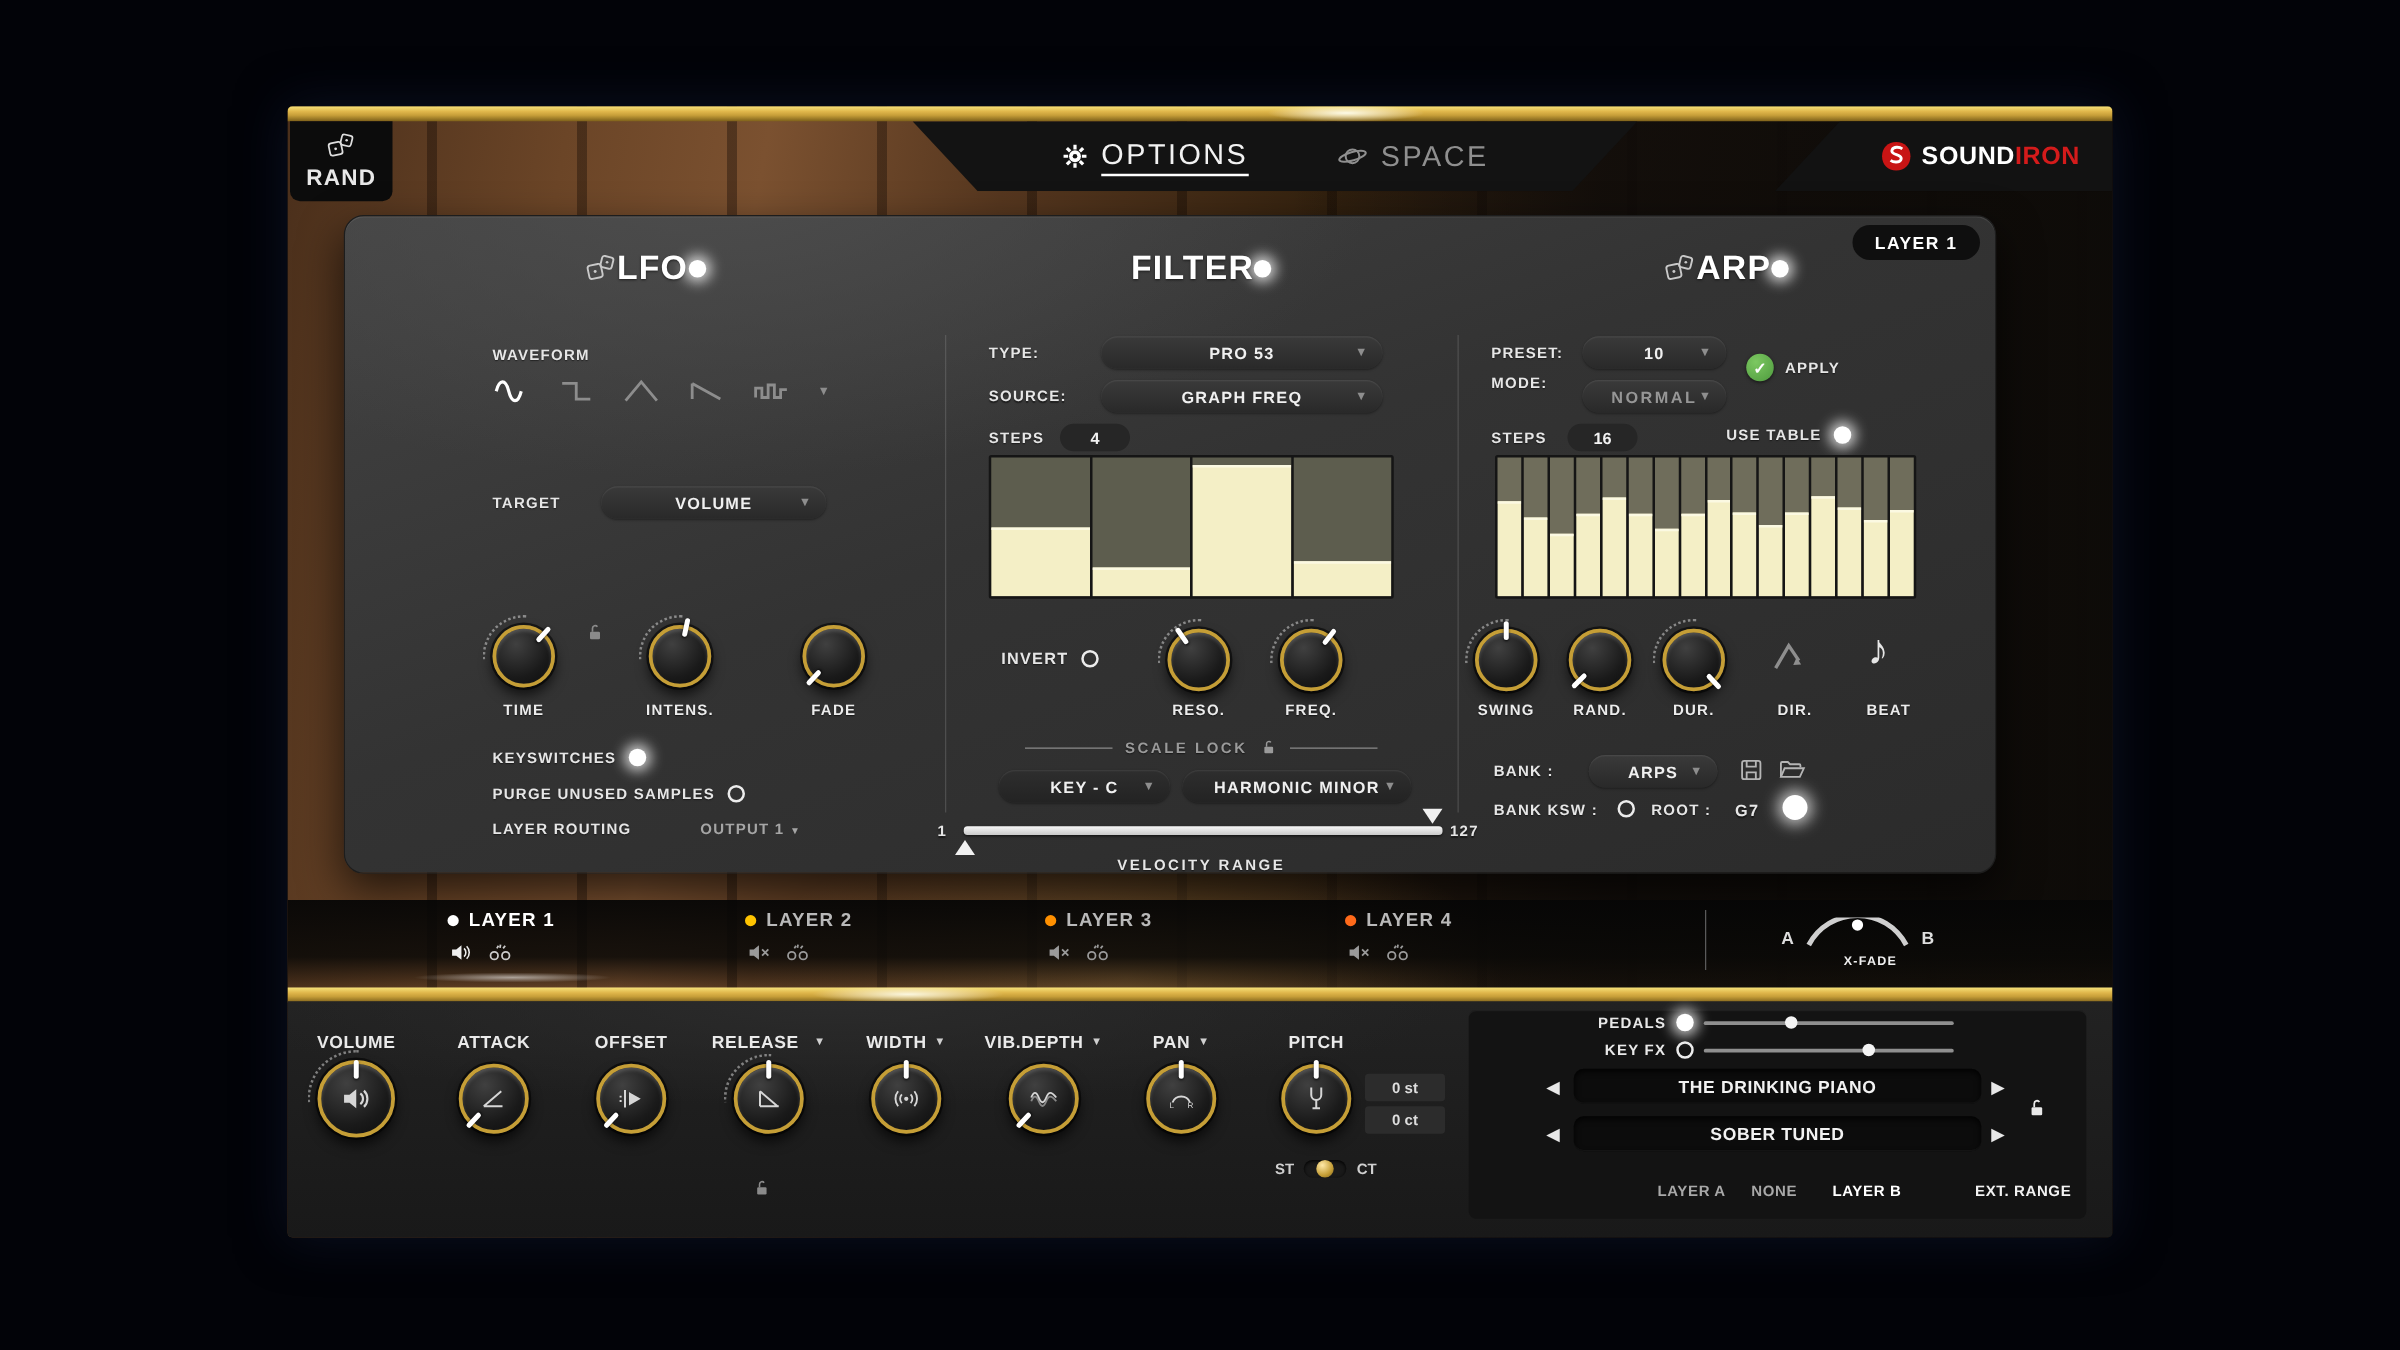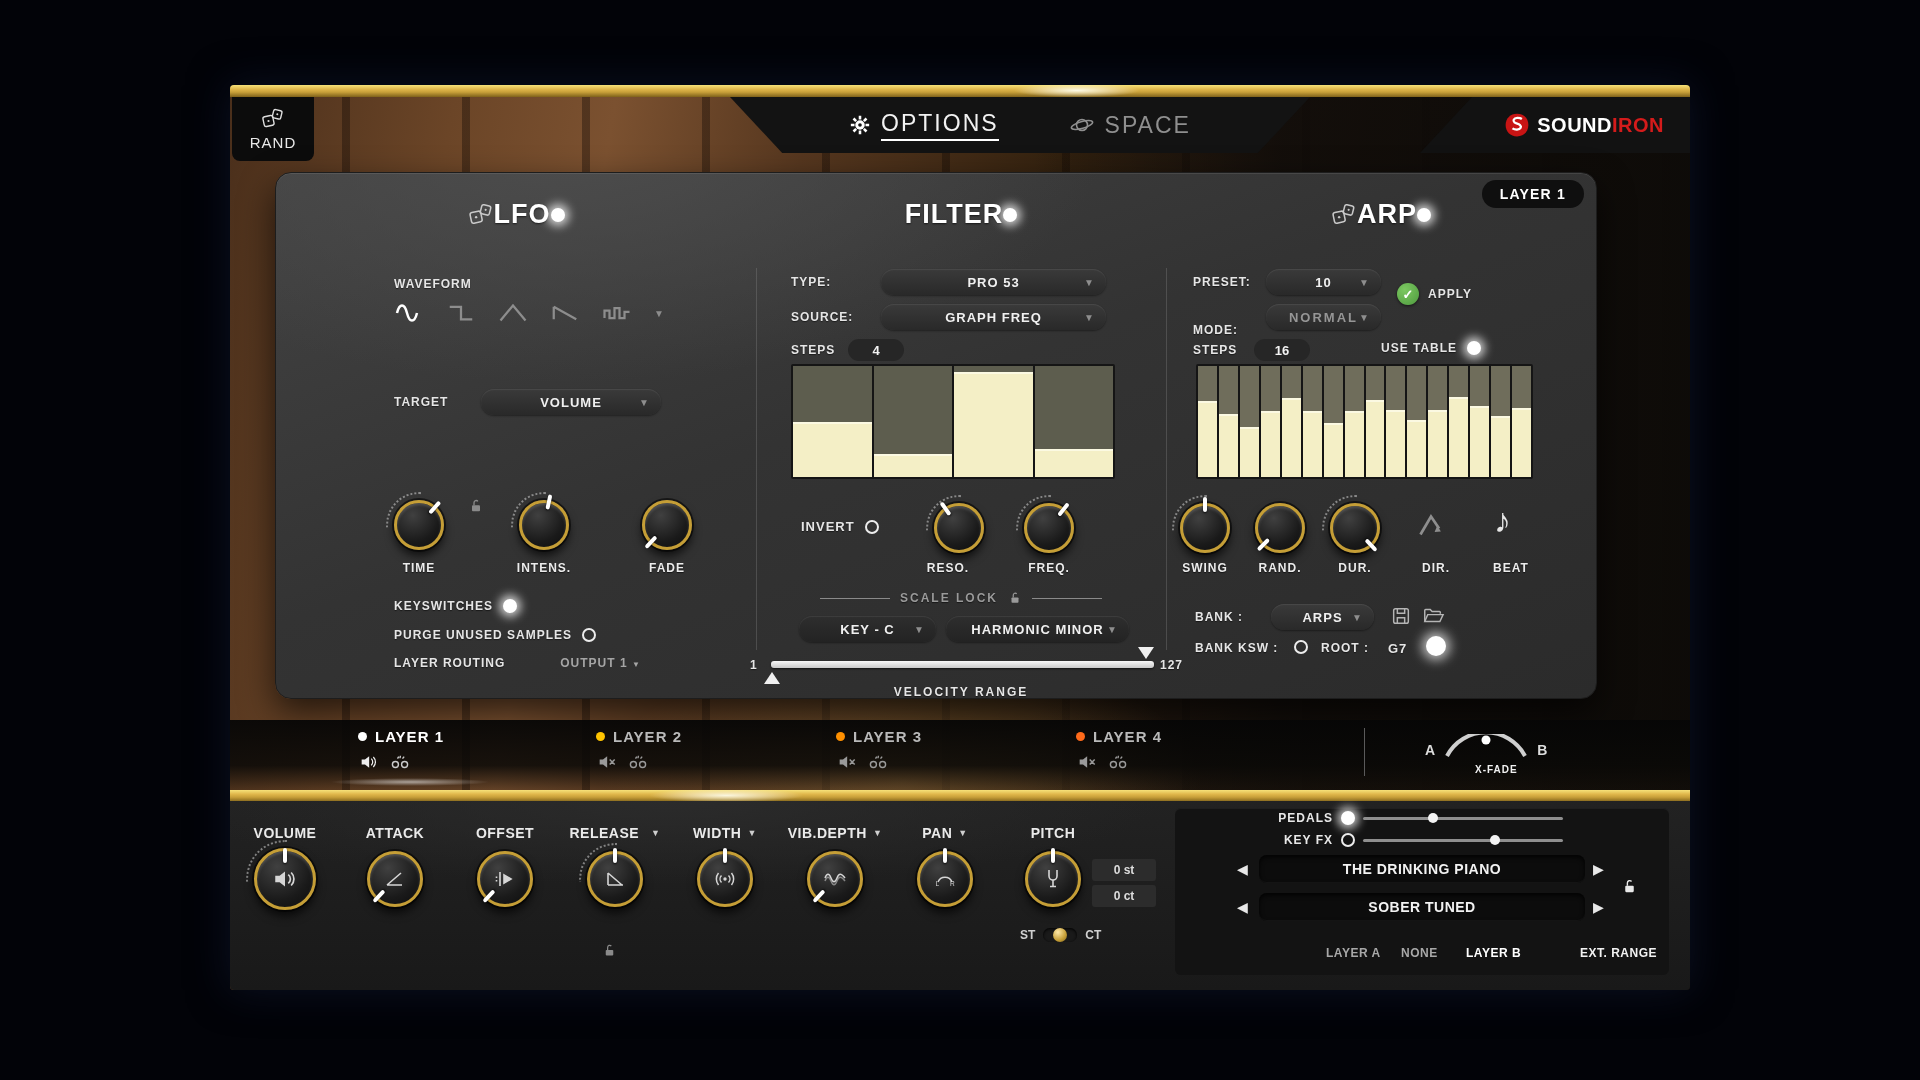--- a/index.html
+++ b/index.html
@@ -17,21 +17,21 @@
     background:
       radial-gradient(90px 10px at 58% 45%, rgba(255,255,240,.95), transparent 70%),
       linear-gradient(180deg,#f6e27a 0%,#e0b74b 35%,#c79f39 60%,#7e611a 100%);}
   .goldstrip.two{background:
       radial-gradient(110px 10px at 34% 45%, rgba(255,255,240,.9), transparent 70%),
       linear-gradient(180deg,#f6e27a 0%,#e0b74b 35%,#c79f39 60%,#7e611a 100%);}
 
   
   .rand-tab{position:absolute;left:2px;top:12px;width:82px;height:64px;background:#0c0c0c;border-radius:0 0 8px 8px;
     display:flex;flex-direction:column;align-items:center;justify-content:center;gap:3px;color:#e8e8e8;cursor:pointer;}
-  .rand-tab span{font-size:15px;font-weight:400;letter-spacing:1px;}
+  .rand-tab span{font-size:18px;font-weight:700;letter-spacing:1px;}
   .nav-center{position:absolute;left:500px;top:12px;width:580px;height:56px;background:#131313;
     clip-path:polygon(0 0,100% 0,91% 100%,9% 100%);display:flex;align-items:center;justify-content:center;gap:70px;}
   .nav-item{display:flex;align-items:center;gap:10px;font-size:23px;font-weight:400;letter-spacing:2px;cursor:pointer;}
   .nav-item.active{color:#f2f2f2;}
   .nav-item.active .tx{border-bottom:2px solid #fff;padding-bottom:2px;}
   .nav-item.dim{color:#8f8f8f;}
   .brand{position:absolute;right:0;top:12px;height:56px;width:270px;background:#121212;
     clip-path:polygon(52px 0,100% 0,100% 100%,0 100%);display:flex;align-items:center;justify-content:flex-end;
     padding-right:26px;box-sizing:border-box;gap:7px;}
   .brand .btx{font-size:20px;font-weight:800;letter-spacing:.5px;color:#fff;}
@@ -297,21 +297,21 @@
         <span class="led off"></span>
       </div>
 
       <div class="knob" style="left:178px;top:330px;--rot:-35deg;">
         <div class="ticks"></div>
             <div class="face"></div>
             <div class="ptr">
               <i></i>
             </div>
       </div>
-      <div class="klabel" style="left:192px;top:388px;">RESO.</div>
+      <div class="klabel" style="left:203px;top:388px;">RESO.</div>
 
       <div class="knob" style="left:268px;top:330px;--rot:38deg;">
         <div class="ticks"></div>
             <div class="face"></div>
             <div class="ptr">
               <i></i>
             </div>
       </div>
       <div class="klabel" style="left:293px;top:388px;">FREQ.</div>
 
@@ -359,21 +359,21 @@
         <span>10</span>
         <span class="chev">▼</span>
       </div>
       <div style="position:absolute;left:231px;top:110px;display:flex;align-items:center;gap:9px;">
         <span style="width:22px;height:22px;border-radius:50%;background:radial-gradient(circle at 35% 30%,#7cc861,#4e9a3e);display:flex;align-items:center;justify-content:center;color:#fff;font-size:13px;font-weight:700;box-shadow:0 1px 3px rgba(0,0,0,.6);">
               <span>✓</span>
             </span>
         <span class="lbl">APPLY</span>
       </div>
 
-      <div class="lbl" style="position:absolute;left:27px;top:150px;text-align:right;">MODE:</div>
+      <div class="lbl" style="position:absolute;left:27px;top:126px;text-align:right;">MODE:</div>
       <div class="dd" style="left:100px;top:131px;width:115px;color:#969696;">
         <span style="letter-spacing:2px;">NORMAL</span>
         <span class="chev">▼</span>
       </div>
 
       <div class="lbl" style="position:absolute;left:27px;top:170px;">STEPS</div>
       <div class="pill" style="left:88px;top:166px;width:56px;">16</div>
       <div style="position:absolute;left:215px;top:168px;display:flex;align-items:center;gap:10px;">
         <span class="lbl">USE TABLE</span>
         <span class="led on"></span>

